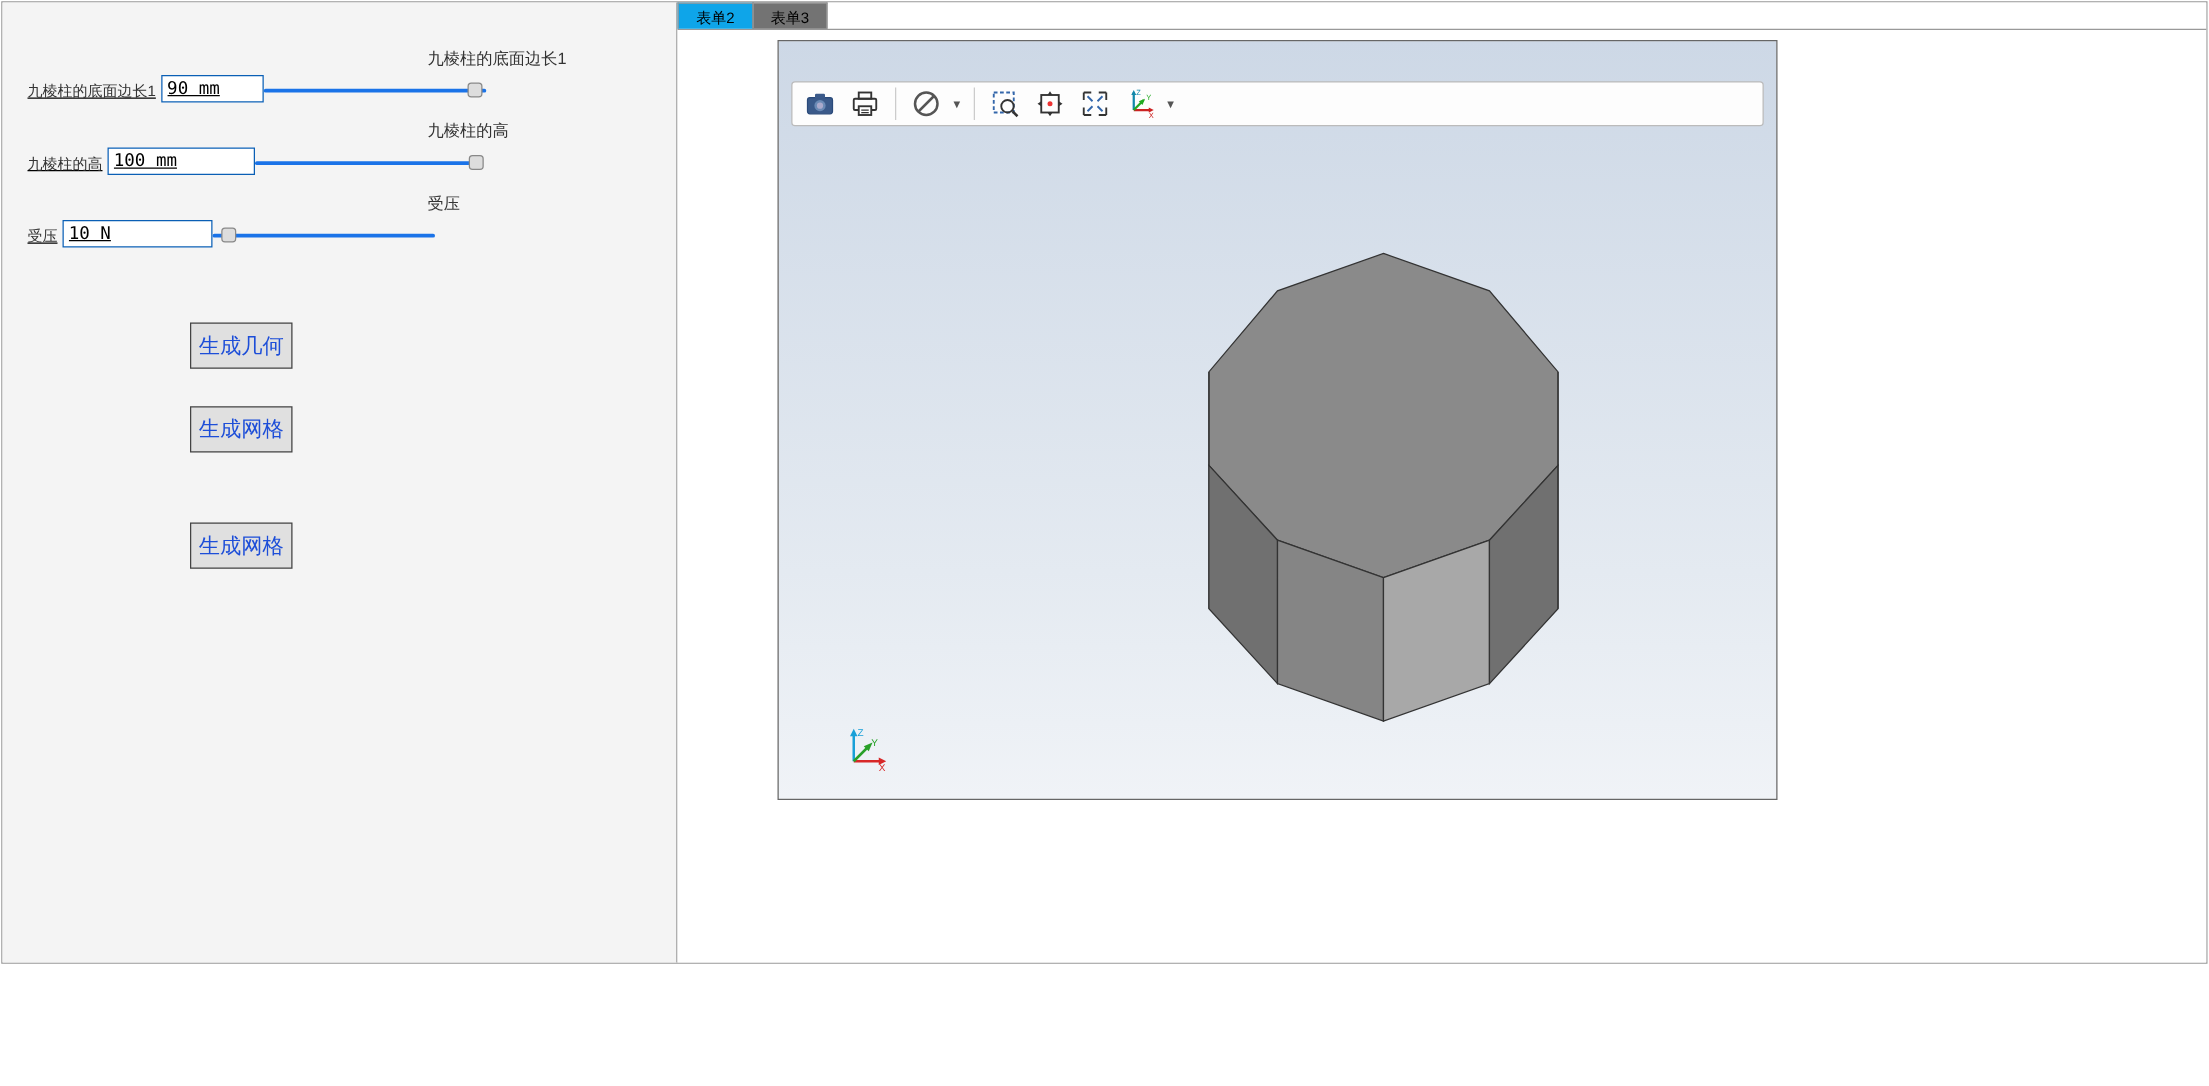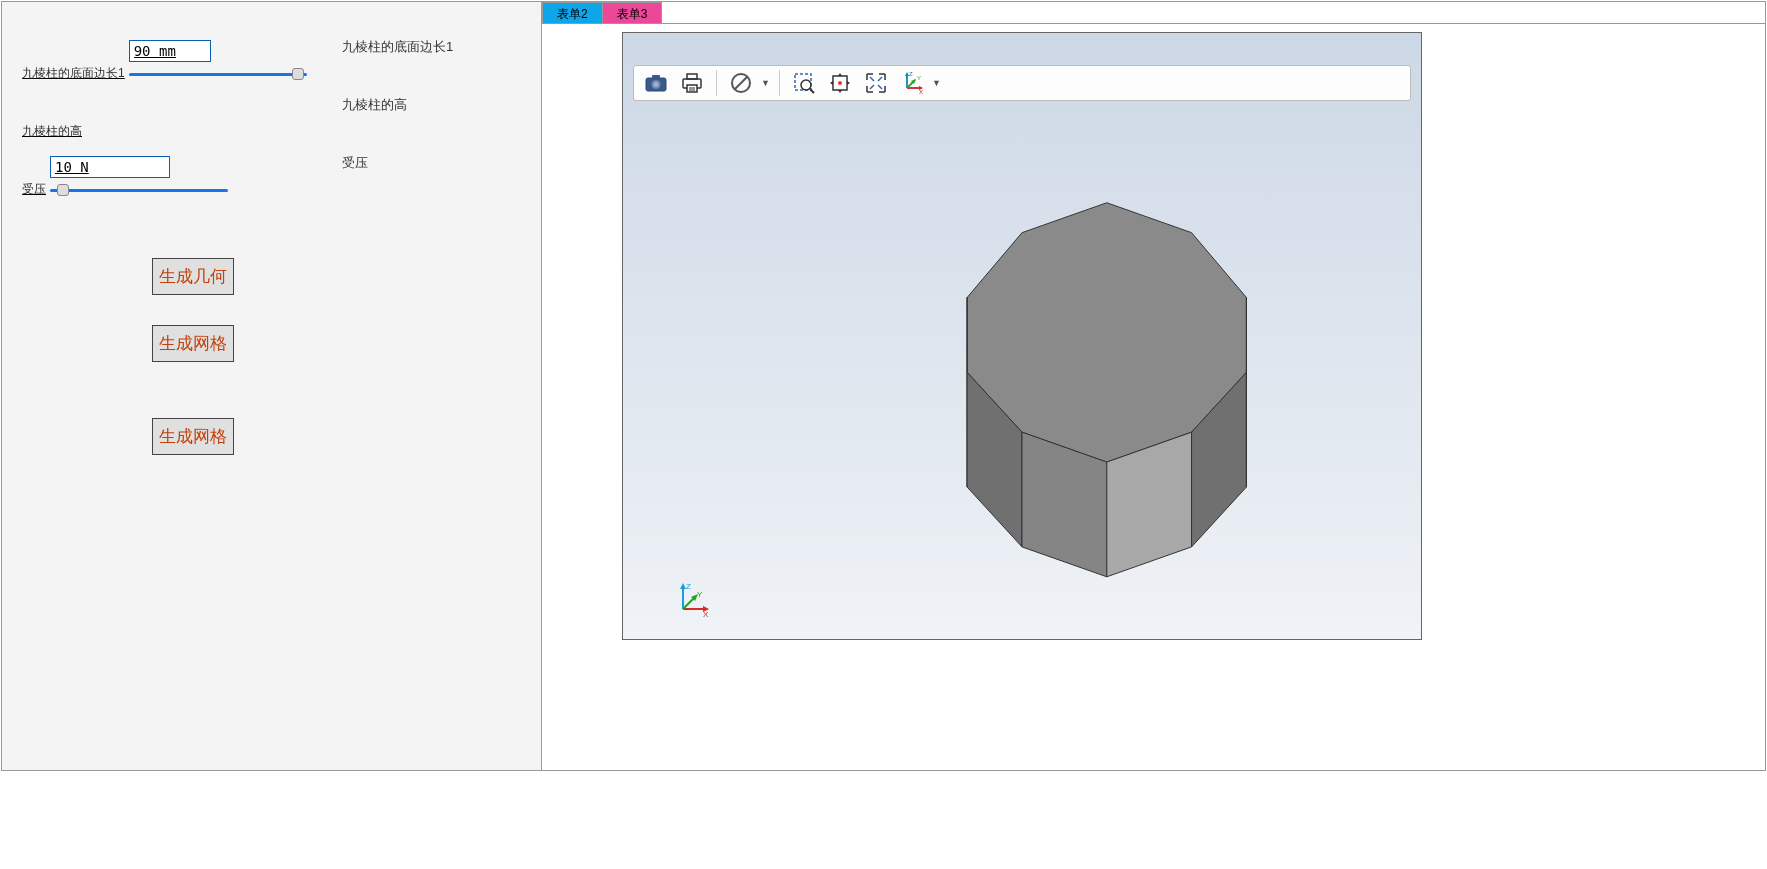--- a/index.html
+++ b/index.html
@@ -33,21 +33,21 @@
       text-decoration: underline;
     }
     .param-label-left {
       font-size: 12px;
       color: #333;
       padding-top: 4px;
       white-space: nowrap;
     }
     .param-input-wrap {
       display: flex;
-      flex-direction: column;
+      flex-direction: row;
       margin-left: 4px;
     }
     .param-input {
       width: 82px;
       height: 22px;
       border: 1px solid #0a5fb5;
       padding: 2px 4px;
       font-family: monospace;
       font-size: 14px;
       color: #000;
@@ -91,21 +91,21 @@
     }
     .action-btn {
       display: block;
       background: #e0e0e0;
       border: 1px solid #444;
       padding: 6px 6px;
       font-size: 17px;
       font-family: SimSun, serif;
       cursor: pointer;
       margin-bottom: 30px;
-      color: #c2410c;
+      color: #1d4ed8;
     }
     .action-btn:last-child { margin-top: 56px; }
     .right-panel {
       flex: 1;
       background: #fff;
       position: relative;
     }
     .tabs {
       display: flex;
       height: 22px;
@@ -113,21 +113,21 @@
     }
     .tab {
       padding: 3px 14px;
       font-size: 12px;
       border: 1px solid #999;
       border-bottom: none;
       background: #0ea5e9;
       margin-right: -1px;
       cursor: pointer;
     }
-    .tab.inactive { background: #ec4899; text-align: right; }
+    .tab.inactive { background: #737373; text-align: right; }
     .viewport {
       position: absolute;
       top: 30px;
       left: 80px;
       width: 800px;
       height: 608px;
       border: 1px solid #666;
       background: linear-gradient(to bottom, #cdd8e6 0%, #e4eaf1 70%, #f0f3f7 100%);
     }
     .viewport-toolbar {
@@ -191,20 +191,27 @@
         <div class="slider-track">
           <div class="slider-line"></div>
           <div class="slider-thumb" style="left:92%"></div>
         </div>
       </div>
       <span class="param-label-right">九棱柱的底面边长1</span>
     </div>
 
     <div class="param-row">
       <span class="param-label-left">九棱柱的高</span>
+      <div class="param-input-wrap" style="margin-left:4px">
+        <input class="param-input" style="width: 118px;" value="100 mm">
+        <div class="slider-track">
+          <div class="slider-line"></div>
+          <div class="slider-thumb" style="left:96%"></div>
+        </div>
+      </div>
       <span class="param-label-right">九棱柱的高</span>
     </div>
 
     <div class="param-row">
       <span class="param-label-left">受压</span>
       <div class="param-input-wrap" style="margin-left:4px">
         <input class="param-input param-input-short" value="10 N" style="">
         <div class="slider-track">
           <div class="slider-line"></div>
           <div class="slider-thumb" style="left:4%"></div>

